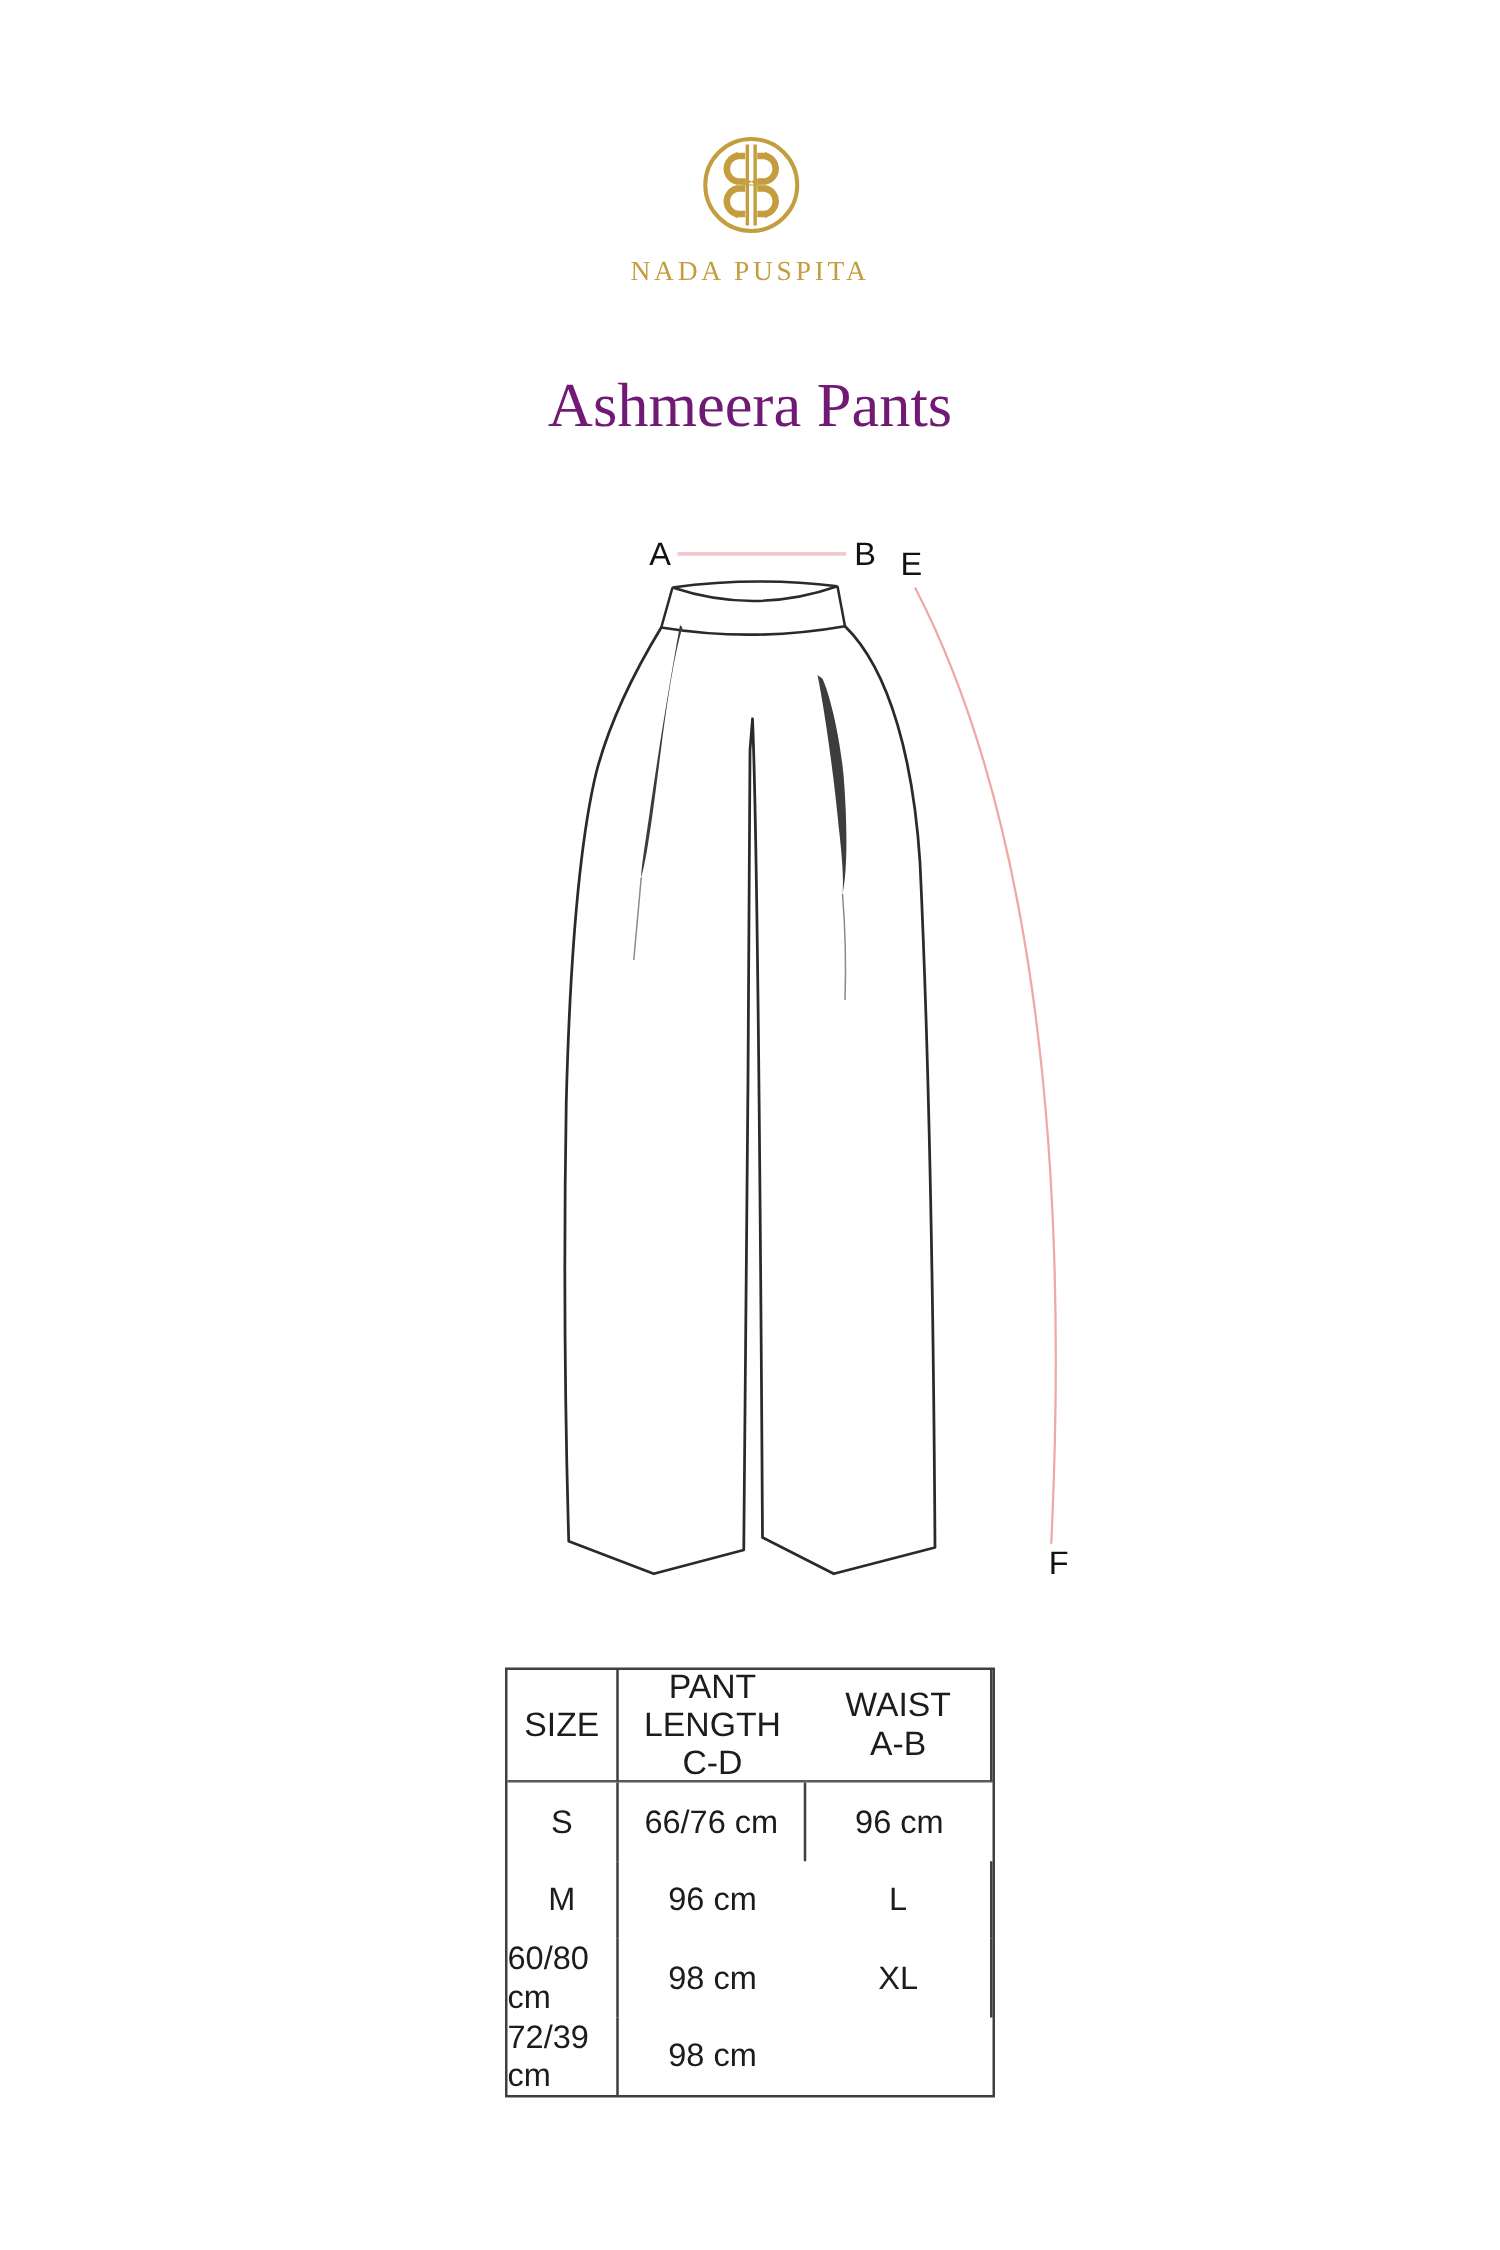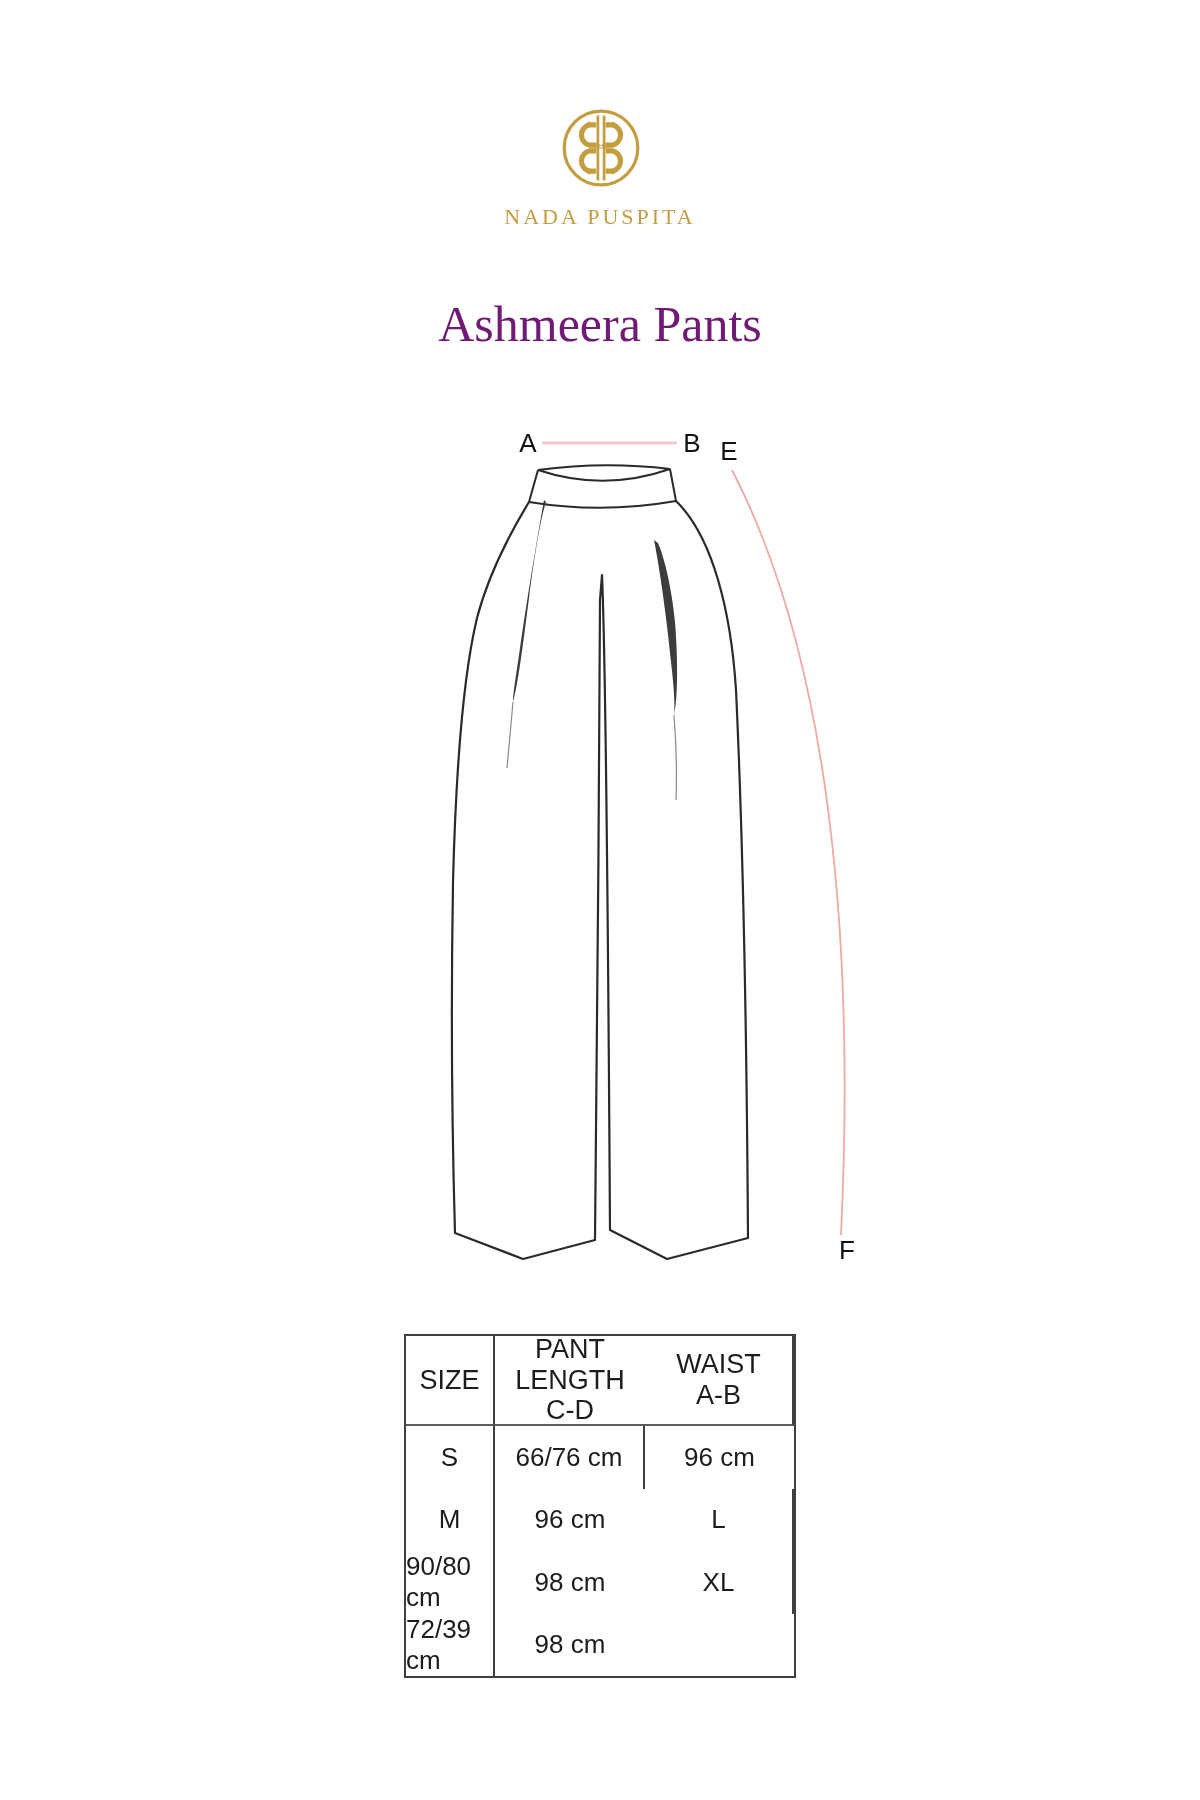--- a/index.html
+++ b/index.html
@@ -133,21 +133,21 @@
 A-B</div>
 
     <div class="cell body-cell col-divider">S</div>
     <div class="cell body-cell col-divider">66/76 cm</div>
     <div class="cell body-cell">96 cm</div>
 
     <div class="cell body-cell col-divider">M</div>
     <div class="cell body-cell">96 cm</div>
 
     <div class="cell body-cell col-divider">L</div>
-    <div class="cell body-cell col-divider">90/80 cm</div>
+    <div class="cell body-cell col-divider">60/80 cm</div>
     <div class="cell body-cell">98 cm</div>
 
     <div class="cell body-cell col-divider">XL</div>
     <div class="cell body-cell col-divider">72/39 cm</div>
     <div class="cell body-cell">98 cm</div>
   </div>
 
 </div>
 
 </body></html>

